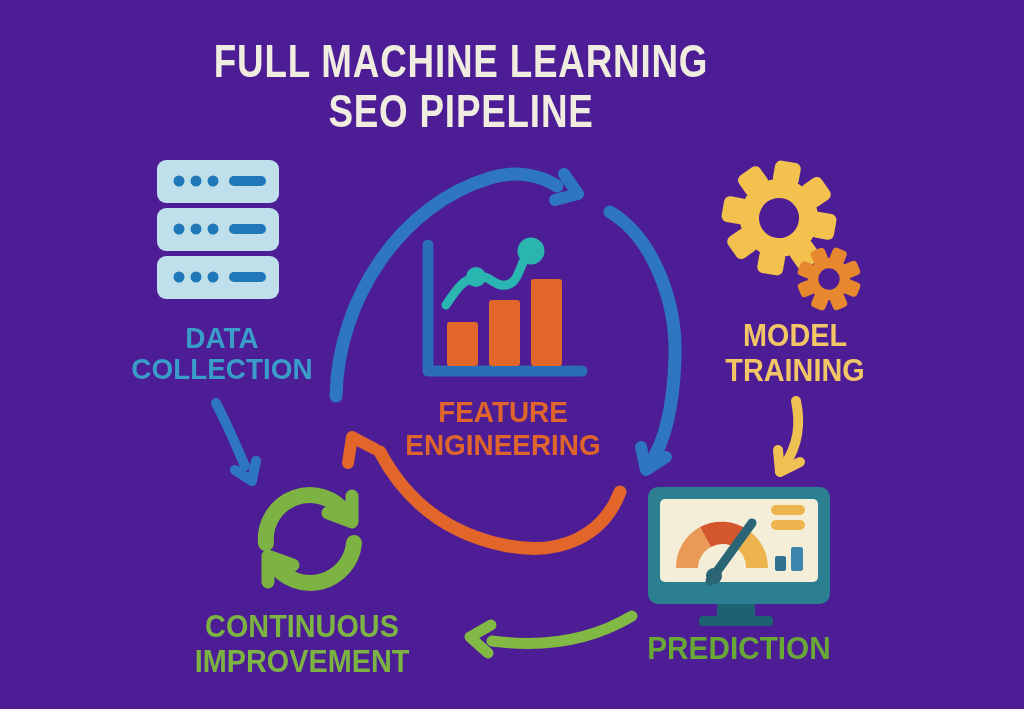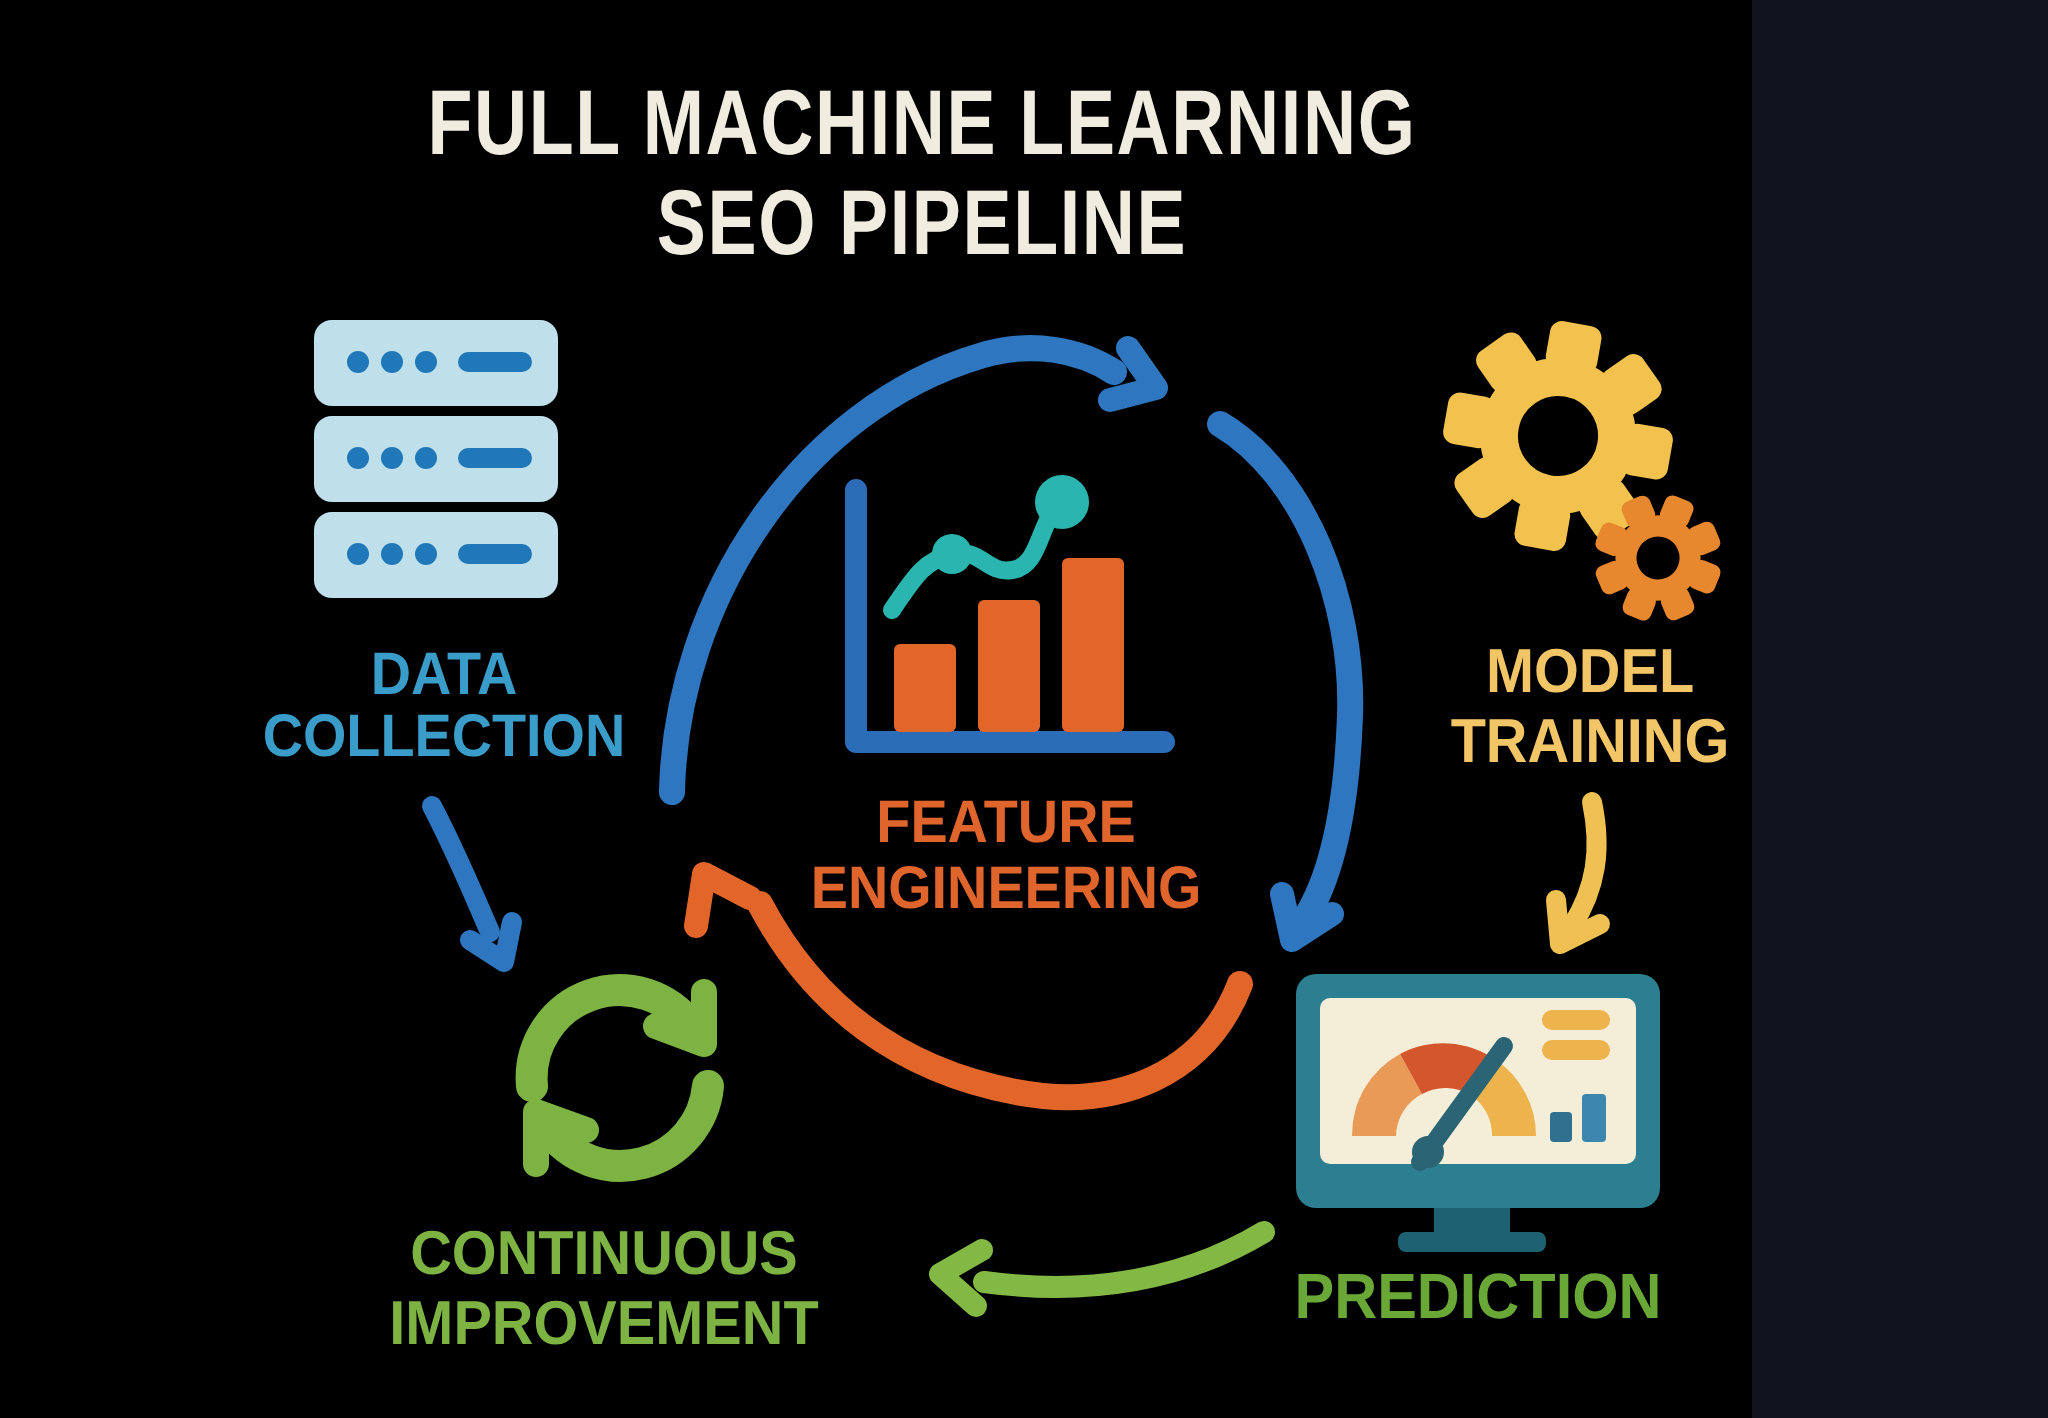--- a/index.html
+++ b/index.html
@@ -1,19 +1,19 @@
 <!DOCTYPE html>
 <html><head>
 <meta charset="utf-8">
 <style>
   html,body{margin:0;padding:0;background:#10141f;}
   .stage{
-    position:relative;width:876px;height:709px;overflow:hidden;
+    position:relative;width:1024px;height:709px;overflow:hidden;
     background:radial-gradient(ellipse at 50% 45%, #283click250 0%, #243048 0%, #28324f 0%, #232c47 55%, #1d2539 100%);
-    background-color:#000000;
+    background-color:#4c1d95;
     font-family:"Liberation Sans", sans-serif;
   }
   svg.art{position:absolute;left:0;top:0;}
   .txt{position:absolute;font-weight:bold;text-align:center;white-space:nowrap;line-height:1;}
   .title{
     left:-51px;width:1024px;top:36px;color:#f0ecdf;font-size:46px;letter-spacing:1px;
     transform:scaleX(0.80);line-height:50px;
   }
   .lbl{width:360px;transform:scaleX(0.93);}
   .lbl-data{left:42px;top:322px;color:#3a9cc9;font-size:30px;line-height:31px;}

